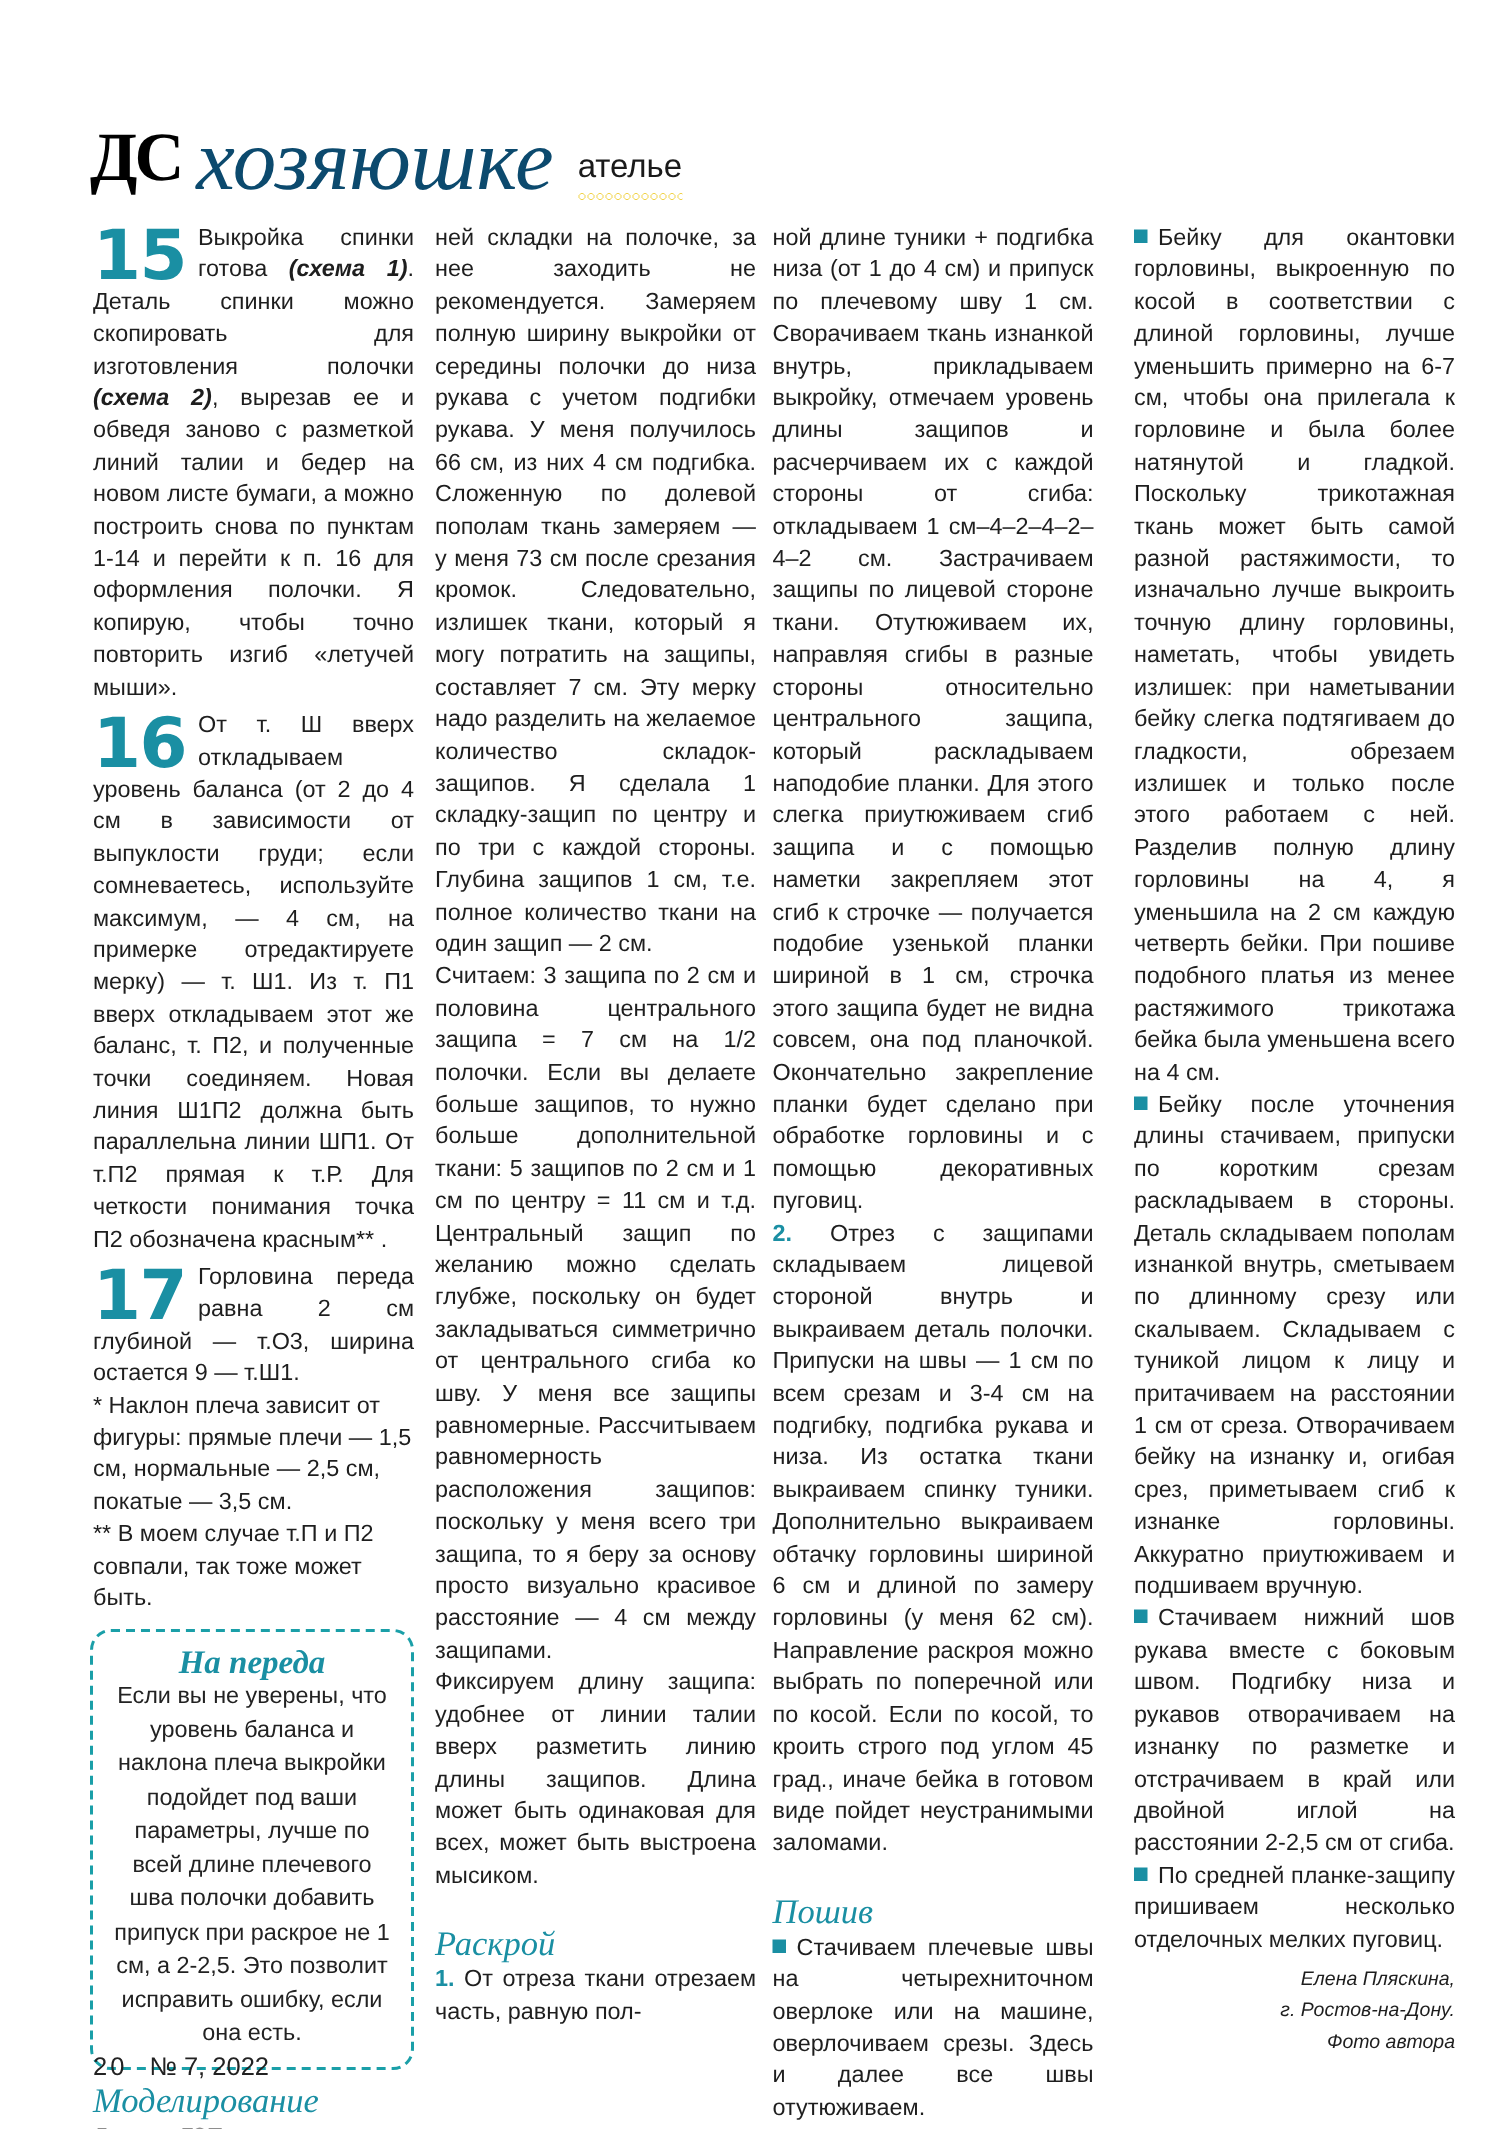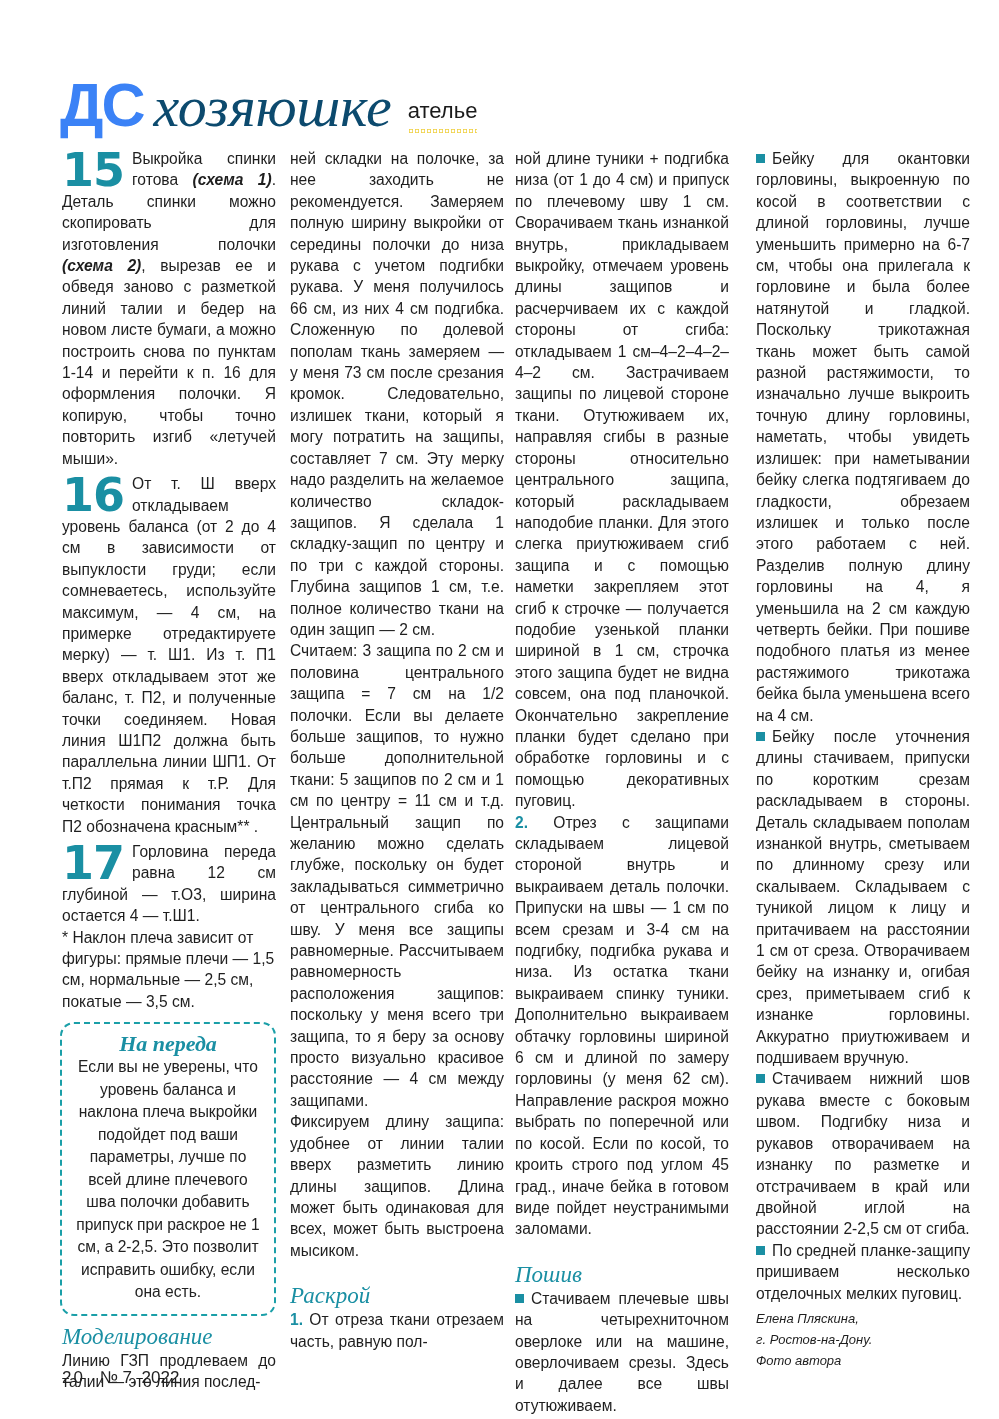--- a/index.html
+++ b/index.html
@@ -1,35 +1,35 @@
 <!DOCTYPE html>
 <html><head>
 <meta charset="utf-8">
 <style>
   html, body { margin: 0; padding: 0; background: #ffffff; }
   body { width: 999px; height: 1419px; position: relative; overflow: hidden; font-family: "Liberation Sans", sans-serif; color: #1e1e1e; }
   .header { position: absolute; left: 60px; top: 66px; height: 70px; display: flex; align-items: flex-end; }
-  .logo-ds { font-family: Liberation Sans, sans-serif; font-weight: bold; color: #3b82f6; font-size: 61px; line-height: 62px; letter-spacing: -2px; }
+  .logo-ds { font-family: Liberation Serif, serif; font-weight: bold; color: #000000; font-size: 46px; line-height: 62px; letter-spacing: -2px; }
   .logo-title { font-family: "Liberation Serif", serif; font-style: italic; font-size: 58px; line-height: 58px; margin-left: 10px; color: #0c4a6e; }
   .rubric { margin-left: 16px; margin-bottom: 12px; font-size: 22px; color: #1a1a1a; position: relative; }
   .rubric-deco { position: absolute; left: 0; right: 0; bottom: -10px; height: 6px; background-image: radial-gradient(circle, transparent 1.5px, #f0d24a 1.6px, #f0d24a 2.2px, transparent 2.3px); background-size: 6px 6px; }
   .col { position: absolute; top: 148px; width: 214px; font-size: 15.6px; line-height: 21.4px; text-align: justify; }
   .col p { margin: 0; }
   #col1 { left: 62px; }
   #col2 { left: 290px; }
   #col3 { left: 515px; }
   #col4 { left: 756px; }
   .step-num { float: left; font-family: "DejaVu Sans", sans-serif; font-weight: bold; color: #1a8fa3; font-size: 46px; line-height: 40px; margin: 2px 8px 0 0; letter-spacing: -1px; }
   .bold-italic { font-weight: bold; font-style: italic; }
   .teal-num { color: #1a8fa3; font-weight: bold; }
   .bullet { display: inline-block; width: 9px; height: 9px; background: #1a8fa3; margin-right: 7px; vertical-align: 1px; }
   .section-title { font-family: "Liberation Serif", serif; font-style: italic; color: #1a8fa3; font-size: 23px; line-height: 26px; margin: 14px 0 0 0; }
   .note-box { margin: 10px 0 6px -2px; border: 2px dashed #1a9fa8; border-radius: 14px; padding: 8px 10px 10px; text-align: center; font-size: 15.6px; line-height: 22.5px; color: #222; }
   .note-title { font-family: "Liberation Serif", serif; font-style: italic; font-weight: bold; color: #1a8fa3; font-size: 22px; line-height: 24px; }
-  .signature { text-align: left; font-style: italic; font-size: 13px; line-height: 21px; margin-top: 4px; }
+  .signature { text-align: right; font-style: italic; font-size: 13px; line-height: 21px; margin-top: 4px; }
   .footer { position: absolute; left: 62px; top: 1368px; font-size: 17px; color: #222; }
   .footer .page-no { letter-spacing: 2px; margin-right: 10px; }
 </style>
 </head>
 <body>
 
 <div class="header">
   <span class="logo-ds">ДС</span>
   <span class="logo-title">хозяюшке</span>
   <span class="rubric">
@@ -42,23 +42,24 @@
   <p>
     <span class="step-num">15</span>
     <span>Выкройка спинки готова </span><span class="bold-italic">(схема 1)</span><span>. Деталь спинки можно скопировать для изготовления полочки </span><span class="bold-italic">(схема 2)</span><span>, вырезав ее и обведя заново с разметкой линий талии и бедер на новом листе бумаги, а можно построить снова по пунктам 1-14 и перейти к п. 16 для оформления полочки. Я копирую, чтобы точно повторить изгиб «летучей мыши».</span>
   </p>
   <p style="margin-top:4px">
     <span class="step-num">16</span>
     <span>От т. Ш вверх откладываем уровень баланса (от 2 до 4 см в зависимости от выпуклости груди; если сомневаетесь, используйте максимум, — 4 см, на примерке отредактируете мерку) — т. Ш1. Из т. П1 вверх откладываем этот же баланс, т. П2, и полученные точки соединяем. Новая линия Ш1П2 должна быть параллельна линии ШП1. От т.П2 прямая к т.Р. Для четкости понимания точка П2 обозначена красным** .</span>
   </p>
   <p style="margin-top:4px">
     <span class="step-num">17</span>
-    <span>Горловина переда равна 12 см глубиной — т.О3, ширина остается 4 — т.Ш1.</span>
+    <span>Горловина переда равна 2 см глубиной — т.О3, ширина остается 9 — т.Ш1.</span>
   </p>
   <p style="text-align:left">* Наклон плеча зависит от фигуры: прямые плечи — 1,5 см, нормальные — 2,5 см, покатые — 3,5 см.</p>
+  <p style="text-align:left">** В моем случае т.П и П2 совпали, так тоже может быть.</p>
   <div class="note-box">
     <div class="note-title">На переда</div>
     <div>Если вы не уверены, что уровень баланса и наклона плеча выкройки подойдет под ваши параметры, лучше по всей длине плечевого шва полочки добавить припуск при раскрое не 1 см, а 2-2,5. Это позволит исправить ошибку, если она есть.</div>
   </div>
   <div class="section-title" style="margin-top:8px">Моделирование</div>
   <p>Линию ГЗП продлеваем до талии — это линия послед-</p>
 </div>
 
 <div class="col" id="col2">
   <p>ней складки на полочке, за нее заходить не рекомендуется. Замеряем полную ширину выкройки от середины полочки до низа рукава с учетом подгибки рукава. У меня получилось 66 см, из них 4 см подгибка. Сложенную по долевой пополам ткань замеряем — у меня 73 см после срезания кромок. Следовательно, излишек ткани, который я могу потратить на защипы, составляет 7 см. Эту мерку надо разделить на желаемое количество складок-защипов. Я сделала 1 складку-защип по центру и по три с каждой стороны. Глубина защипов 1 см, т.е. полное количество ткани на один защип — 2 см.</p>

